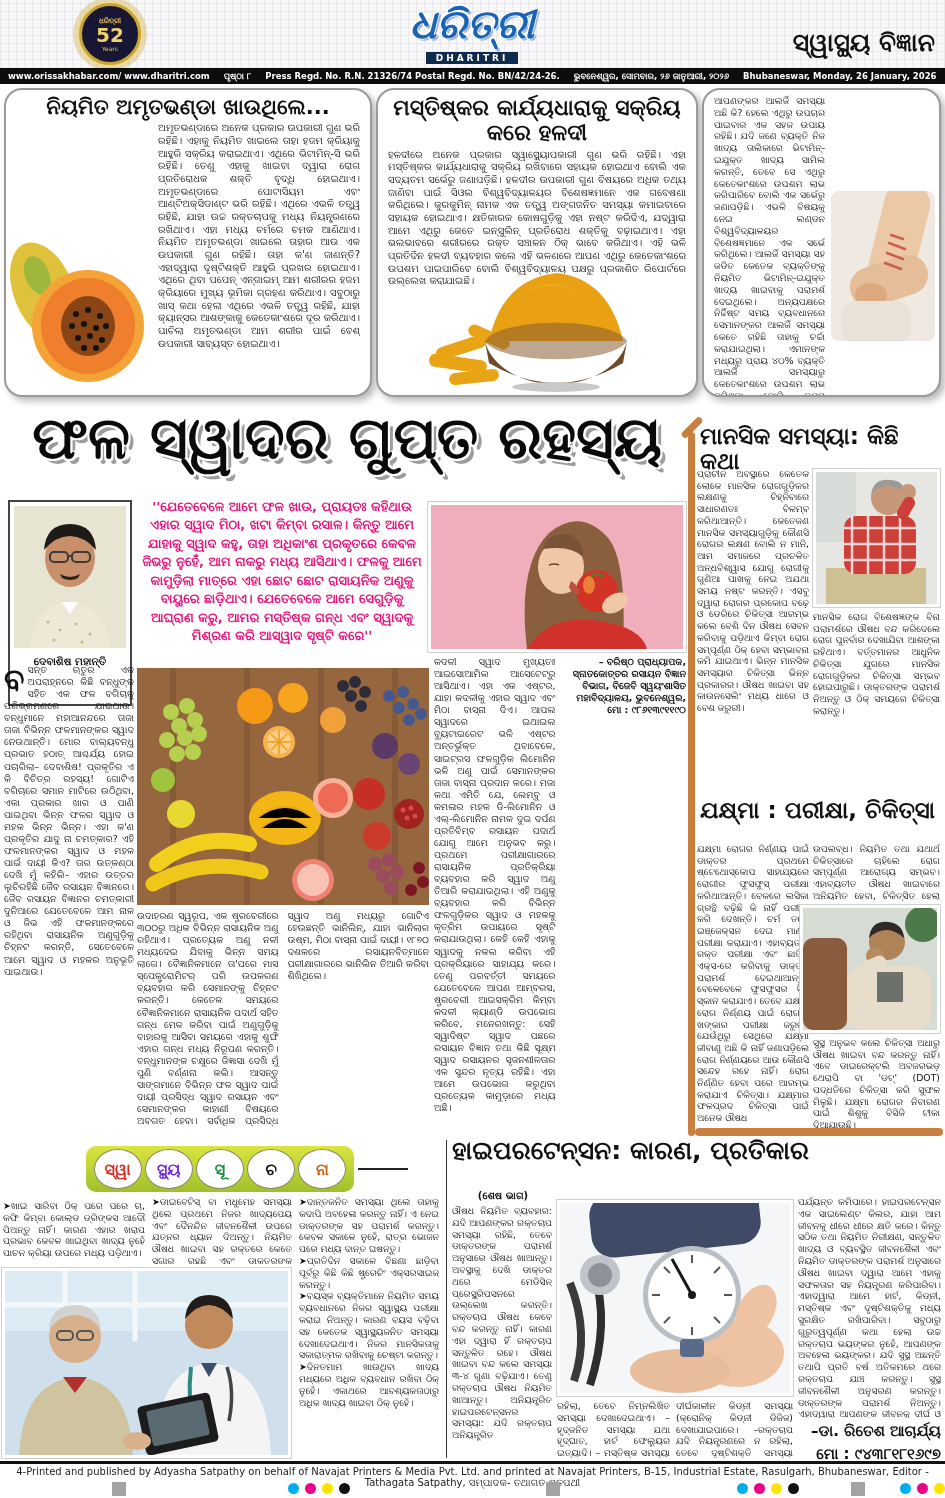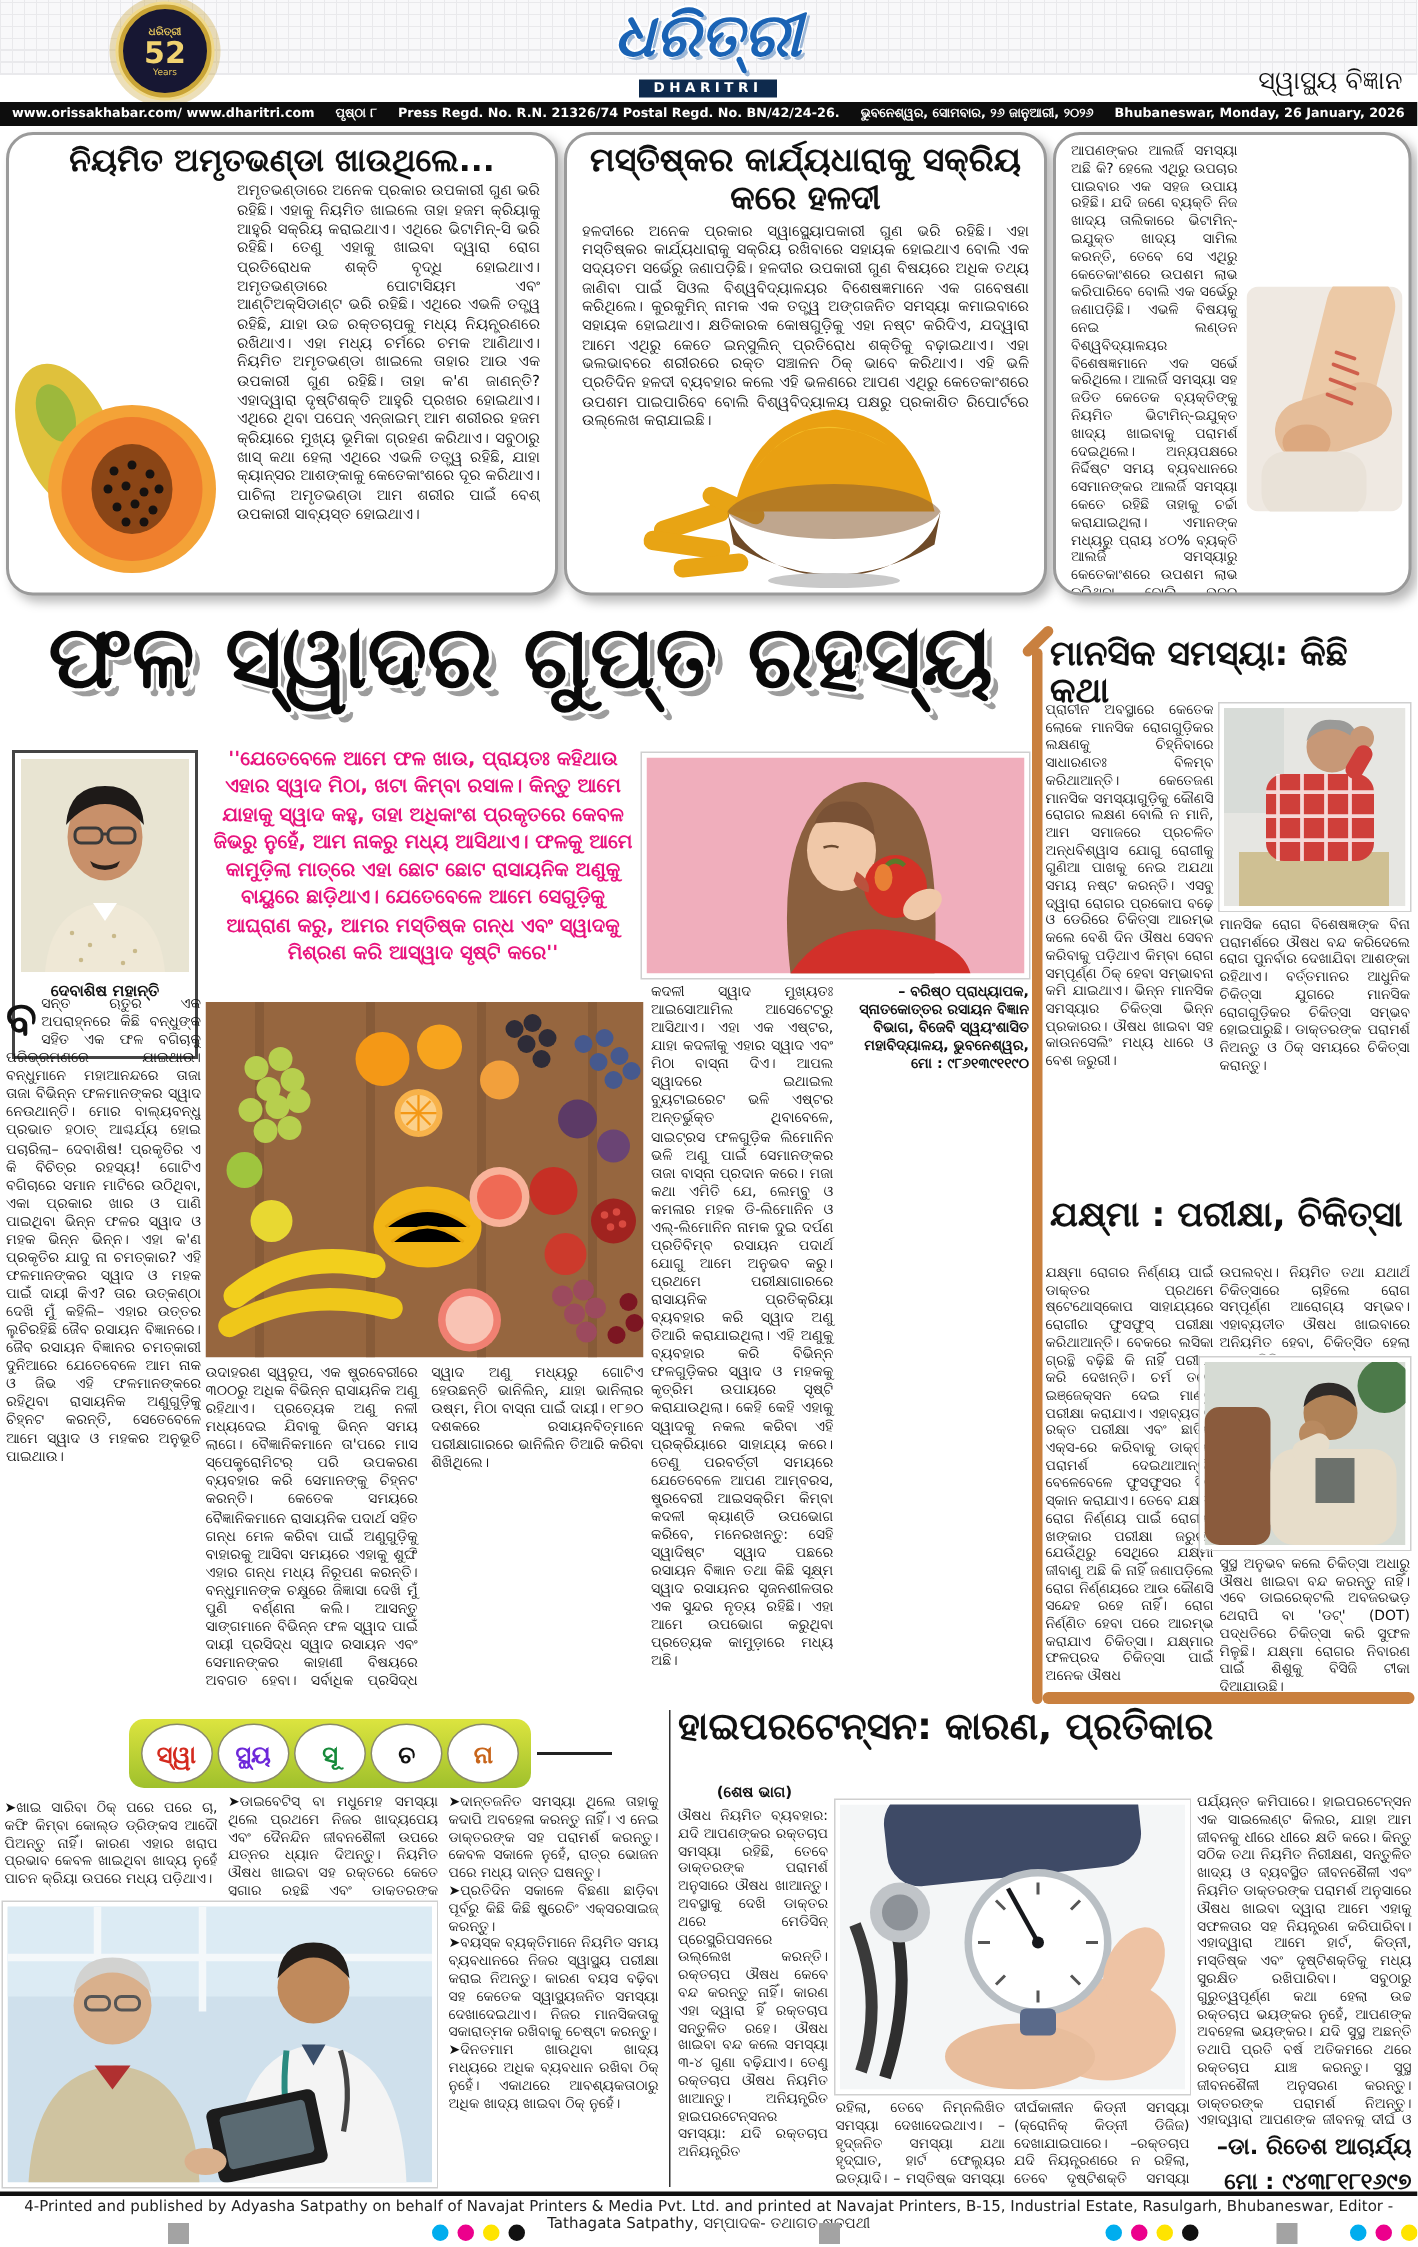--- a/index.html
+++ b/index.html
@@ -2,34 +2,34 @@
 <html><head>
 <meta charset="utf-8">
 <style>
   *{margin:0;padding:0;box-sizing:border-box}
   html,body{width:945px;height:1498px}
   body{position:relative;background:#fff;color:#111;font-family:"DejaVu Sans","Liberation Sans",sans-serif;overflow:hidden}
   .abs{position:absolute}
   .jtext{font-size:9.5px;line-height:1.27;text-align:justify;overflow:hidden}
   .cols2{column-count:2;column-gap:9px;column-fill:auto}
   
-  .masthead{left:0;top:0;width:945px;height:50px;
+  .masthead{left:0;top:0;width:945px;height:68px;
     background:repeating-linear-gradient(0deg,#e9e9ec 0 1px,transparent 1px 8px),
                repeating-linear-gradient(90deg,#e9e9ec 0 1px,transparent 1px 8px),#f8f8fa;}
   .badge{left:56px;top:1px;width:108px;height:66px;display:flex;align-items:center;justify-content:center}
   .badge-ring{width:62px;height:62px;border-radius:50%;background:#171733;border:3px solid #c9a436;
     box-shadow:0 0 0 2px #f0d98a,0 0 0 6px rgba(201,164,54,.35);display:flex;flex-direction:column;align-items:center;justify-content:center}
   .badge-top{font-size:7px;color:#e6c65c;font-weight:700}
   .badge-years{font-size:20px;color:#f0d270;font-weight:800;line-height:1}
   .badge-lbl{font-size:6px;color:#e6c65c}
   .brand{left:322px;top:2px;width:300px;height:64px;text-align:center}
   .brand-odia{font-size:40px;font-weight:900;font-style:italic;color:#1a63b5;line-height:1.1;
     text-shadow:-1px -1px 0 #fff,1px -1px 0 #fff,-1px 1px 0 #fff,2px 2px 0 #9db7d6}
   .brand-latin{display:inline-block;background:#0e2a4d;color:#fff;font-size:9px;font-weight:700;letter-spacing:3px;padding:1px 10px;margin-top:-2px}
-  .section-label{right:10px;top:44px;font-size:17px;font-weight:400}
+  .section-label{right:10px;top:28px;font-size:25px;font-weight:700}
   .infobar{left:0;top:68px;width:945px;height:16px;background:#0d0d0d;color:#fff;display:flex;align-items:center;gap:14px;padding:0 8px;font-size:8.5px;font-weight:700;white-space:nowrap}
   
   .topbox{border:2px solid #9a9a9a;border-radius:18px;padding:5px 10px 4px;overflow:hidden;background:#fff;box-shadow:4px 4px 7px rgba(0,0,0,.28)}
   .topbox h2{text-align:center;font-size:21px;font-weight:800;line-height:1.15;margin-bottom:3px}
   .topbox .jtext{font-size:10px}
   .fl-l{float:left;margin:112px 6px 0 -6px}
   .fl-r{float:right;margin:96px -6px 0 6px}
   
   .main-headline{left:6px;top:398px;width:682px;height:96px;font-size:58px;font-weight:900;text-align:center;line-height:1.4;color:#0a0a0a;
     text-shadow:-2px -2px 0 #fff,2px -2px 0 #fff,-2px 2px 0 #fff,2px 2px 0 #fff,5px 5px 0 #9c9c9c}

